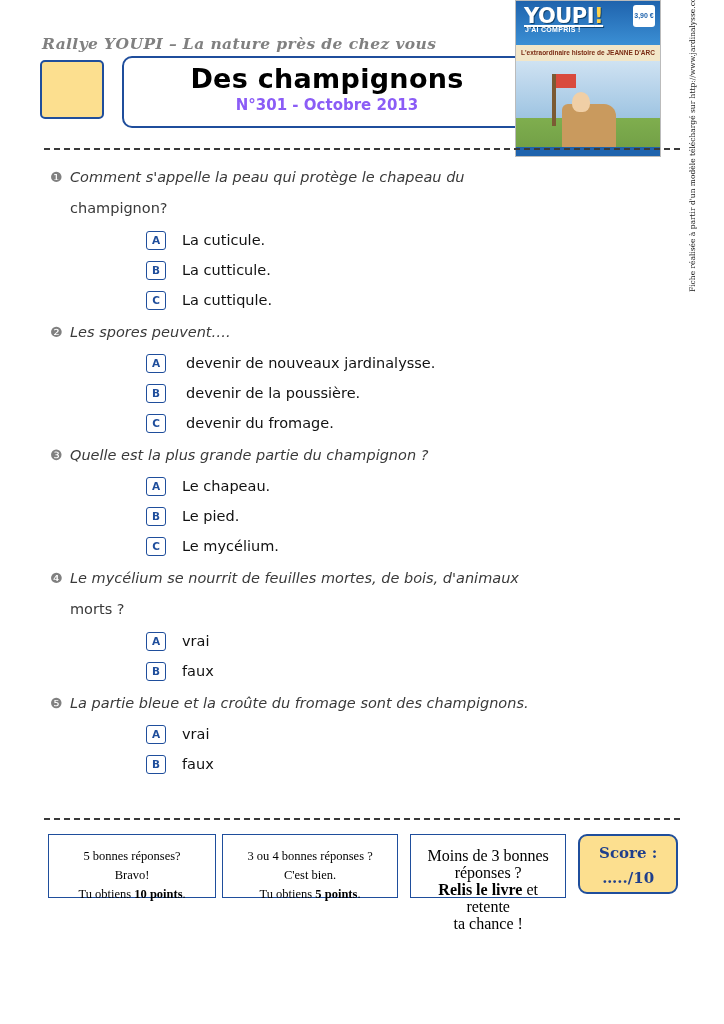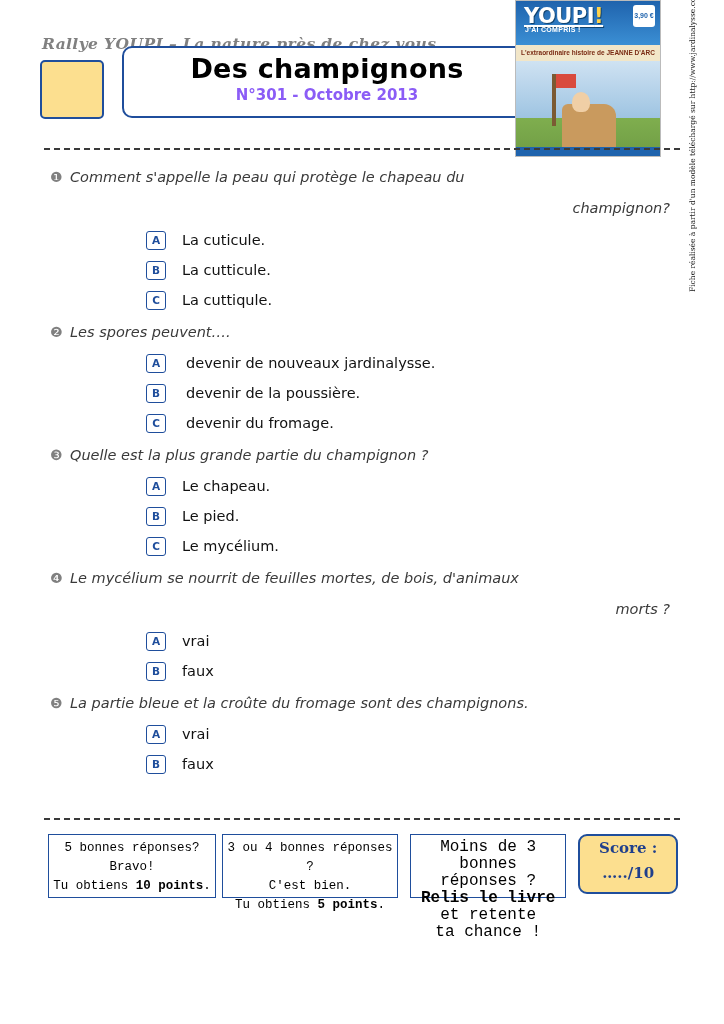--- a/index.html
+++ b/index.html
@@ -47,21 +47,21 @@
     top: 38px;
     left: 4px;
     width: 60px;
     height: 55px;
     background: #fcdf8f;
     border: 2.5px solid #1f4e9c;
     border-radius: 5px;
   }
   .title-box {
     position: absolute;
-    top: 24px;
+    top: 34px;
     left: 86px;
     width: 406px;
     height: 68px;
     border: 2.5px solid #1f4e9c;
     border-radius: 10px;
     background: #ffffff;
     text-align: center;
   }
   .title-main {
     font-family: "DejaVu Sans", sans-serif;
@@ -222,25 +222,23 @@
     color: #808080;
     width: 20px;
     flex: 0 0 20px;
     font-style: normal;
     line-height: 30px;
   }
   .q-text { flex: 1; }
   .q-text-cont {
     margin-left: 20px;
     font-family: "DejaVu Sans", sans-serif;
-    font-style: italic;
     font-size: 14.5px;
     color: #3a3a3a;
     line-height: 32px;
-    text-align: right;
   }
 
   .answers { margin: 1px 0 0 96px; }
   .answer-row {
     display: flex;
     align-items: center;
     height: 30px;
   }
   .abox {
     width: 18px;
@@ -284,44 +282,45 @@
     left: 48px;
     width: 630px;
     height: 68px;
     display: flex;
     align-items: flex-start;
   }
   .fbox {
     border: 1.6px solid #1f4e9c;
     background: #ffffff;
     text-align: center;
-    font-family: Liberation Mono, monospace;
+    font-family: Liberation Serif, serif;
     font-size: 12.5px;
     color: #000000;
     line-height: 19px;
-    padding: 4px 4px;
+    padding: 12px 4px;
     box-sizing: border-box;
     height: 64px;
   }
   .fbox1 { width: 172px; }
   .fbox2 { width: 180px; margin-left: 6px; }
   .fbox3 { width: 160px; margin-left: 12px; font-size: 16px; line-height: 17px; }
   .score-box {
     width: 102px;
     height: 60px;
     margin-left: 12px;
     background: #fcdf8f;
     border: 2px solid #1f4e9c;
     border-radius: 9px;
     text-align: center;
     font-family: "DejaVu Serif", serif;
     font-weight: bold;
     font-size: 15px;
     color: #1f3f8c;
     line-height: 25px;
+    padding-top: 5px;
     box-sizing: border-box;
   }
   b { font-weight: bold; }
 </style>
 </head>
 <body>
 
 <div class="page">
 
   <div class="header">

